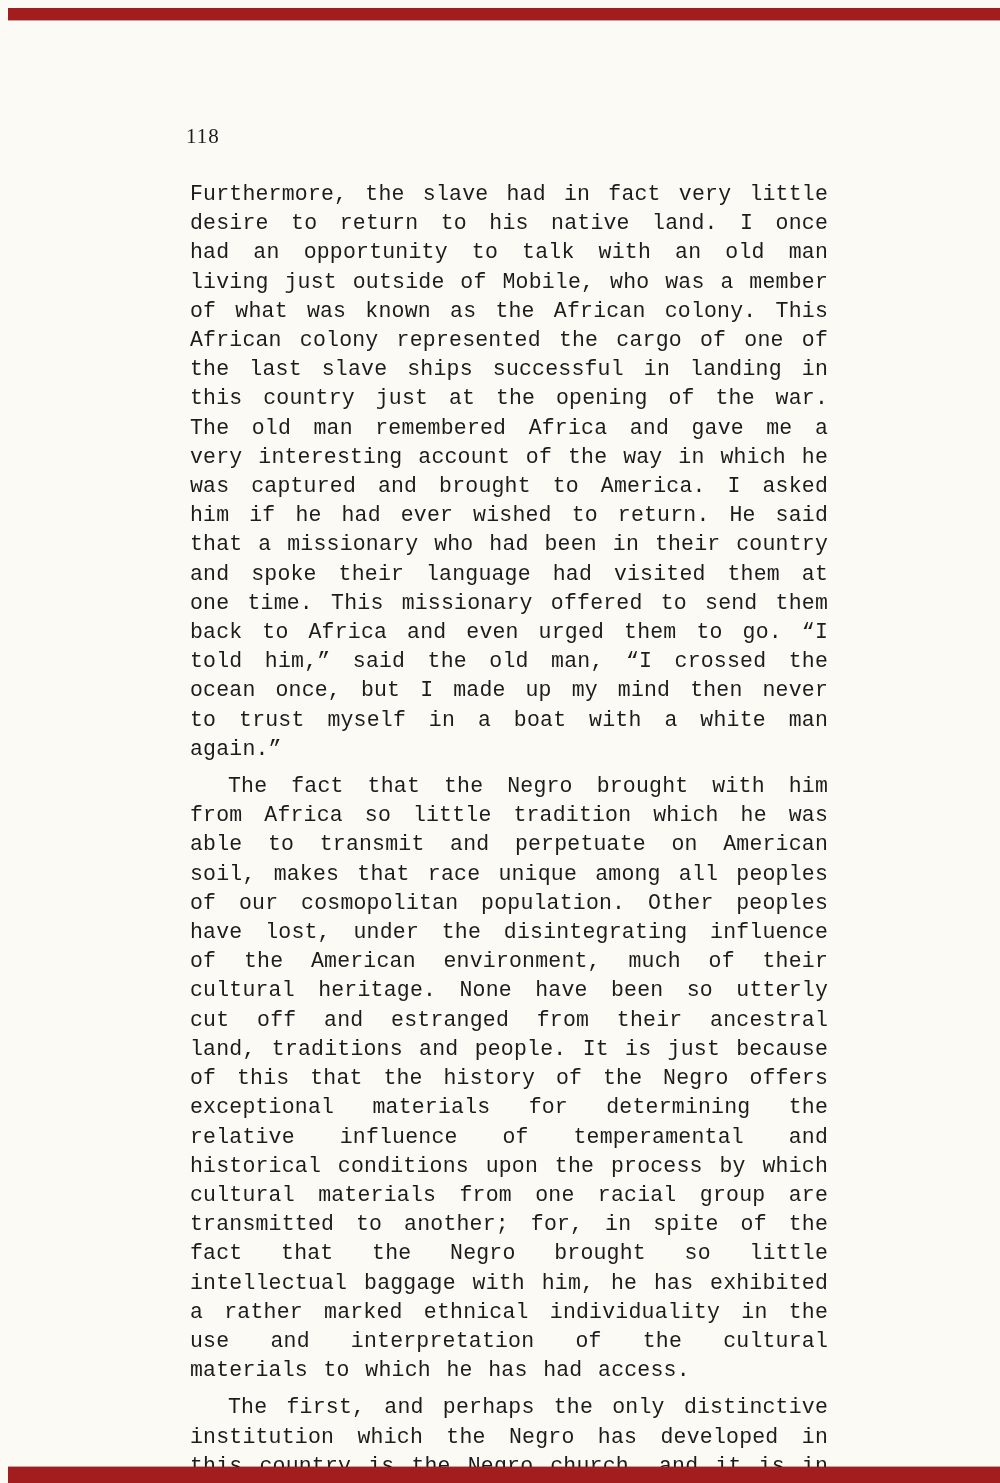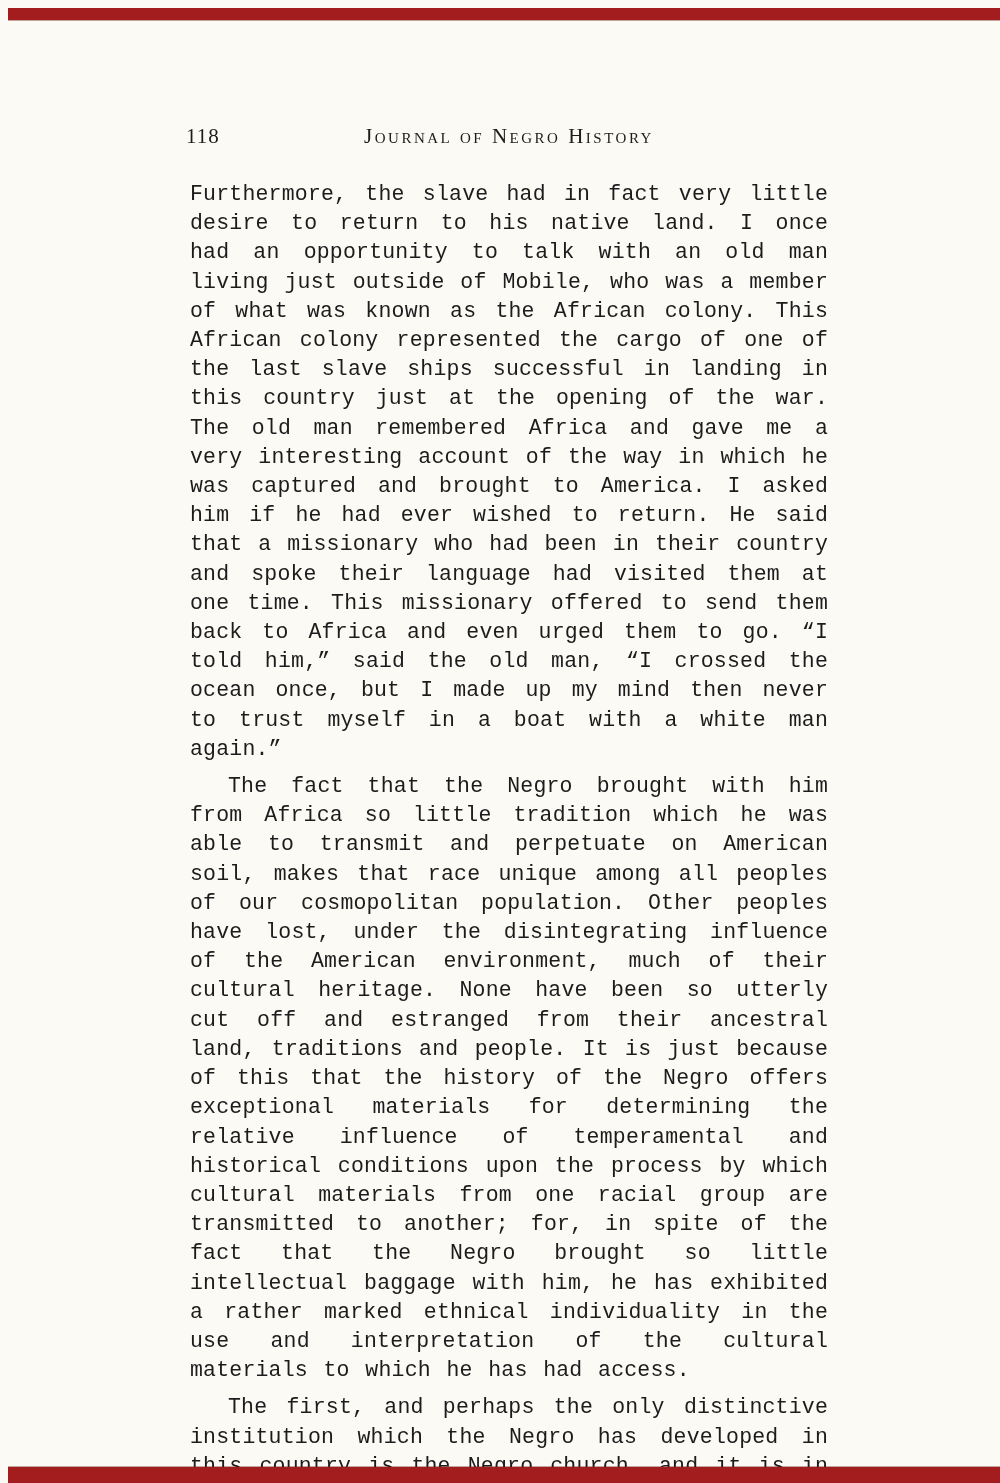--- a/index.html
+++ b/index.html
@@ -87,21 +87,20 @@
 <body>
 
 <div class="page">
 
   <div class="edge edge-top"></div>
 
   <div class="content">
 
     <div class="header-row">
       <span class="page-number">118</span>
-      <span class="running-header">Journal of Negro History</span>
     </div>
 
     <div class="body-text">
       <p class="para no-indent">Furthermore, the slave had in fact very little desire to return to his native land.  I once had an opportunity to talk with an old man living just outside of Mobile, who was a member of what was known as the African colony.  This African colony represented the cargo of one of the last slave ships successful in landing in this country just at the opening of the war.  The old man remembered Africa and gave me a very interesting account of the way in which he was captured and brought to America.  I asked him if he had ever wished to return.  He said that a missionary who had been in their country and spoke their language had visited them at one time.  This missionary offered to send them back to Africa and even urged them to go.  “I told him,” said the old man, “I crossed the ocean once, but I made up my mind then never to trust myself in a boat with a white man again.”</p>
       <p class="para">The fact that the Negro brought with him from Africa so little tradition which he was able to transmit and perpetuate on American soil, makes that race unique among all peoples of our cosmopolitan population.  Other peoples have lost, under the disintegrating influence of the American environment, much of their cultural heritage.  None have been so utterly cut off and estranged from their ancestral land, traditions and people.  It is just because of this that the history of the Negro offers exceptional materials for determining the relative influence of temperamental and historical conditions upon the process by which cultural materials from one racial group are transmitted to another; for, in spite of the fact that the Negro brought so little intellectual baggage with him, he has exhibited a rather marked ethnical individuality in the use and interpretation of the cultural materials to which he has had access.</p>
       <p class="para">The first, and perhaps the only distinctive institution which the Negro has developed in this country is the Negro church, and it is in connection with his religion that we may expect to find, if anywhere, the indications of a distinctive Afro-American culture.  The actual conditions</p>
     </div>
 
   </div>
 

